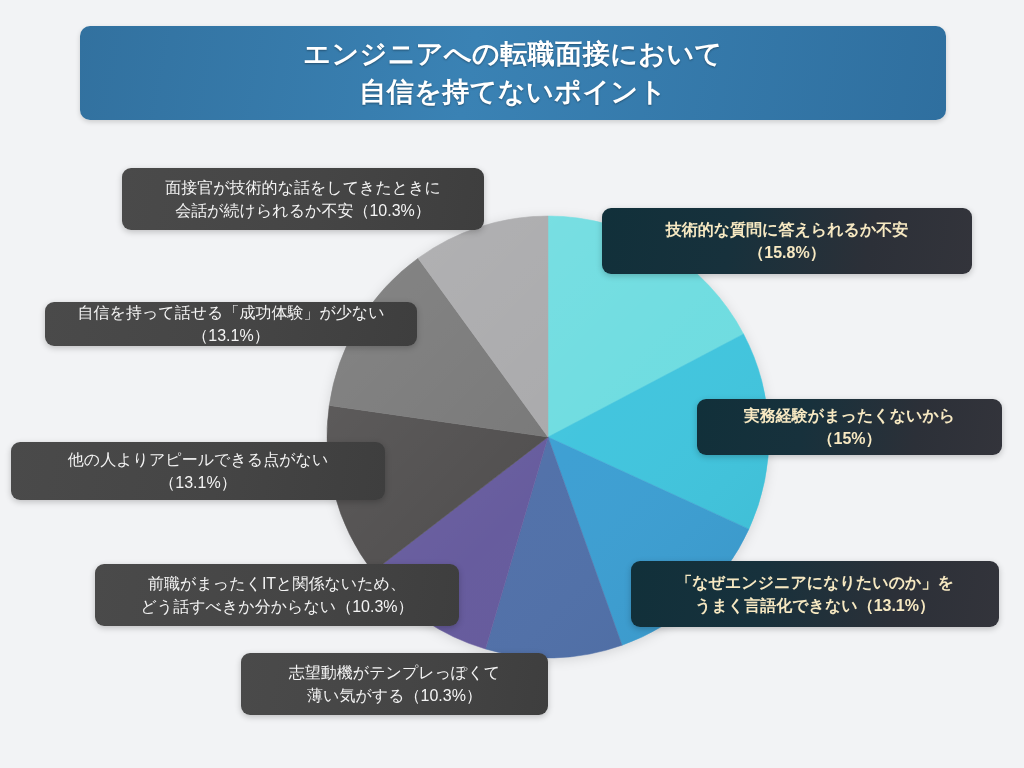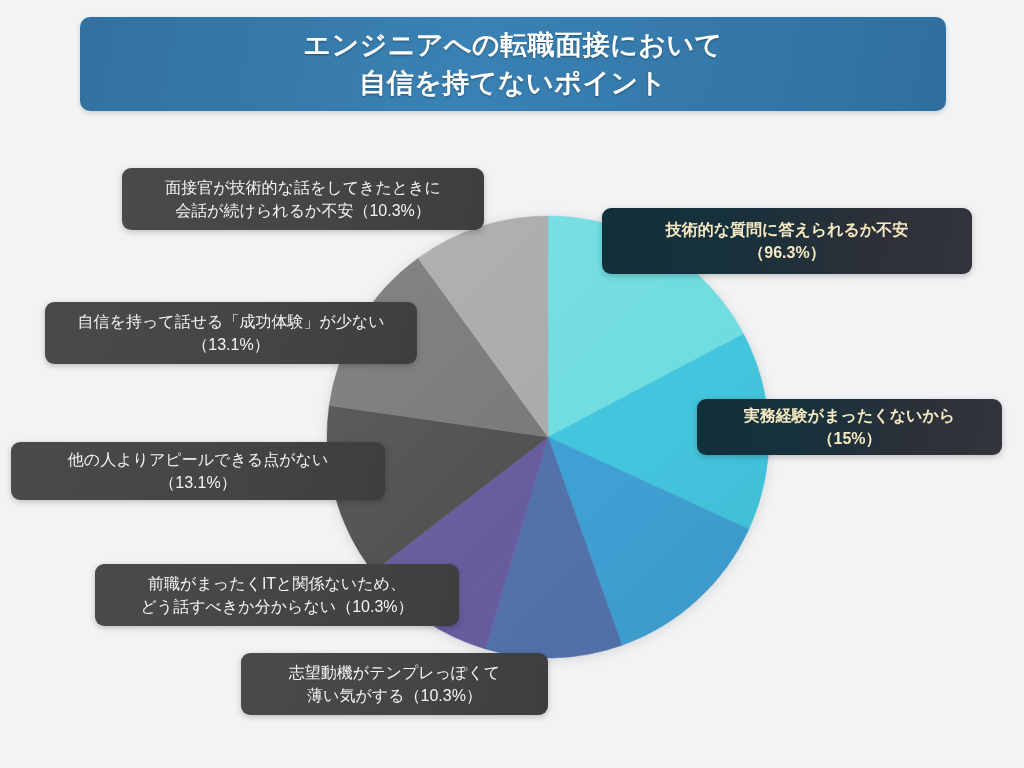--- a/index.html
+++ b/index.html
@@ -6,21 +6,21 @@
   body{
     width:1024px;height:768px;overflow:hidden;
     background:#f2f3f5;
     font-family:"Liberation Sans","DejaVu Sans",sans-serif;
     position:relative;
   }
   #stage{position:absolute;inset:0;width:1024px;height:768px;}
 
   
   .title-banner{
-    position:absolute;left:80px;top:17px;width:866px;height:94px;
+    position:absolute;left:80px;top:26px;width:866px;height:94px;
     border-radius:10px;
     background:linear-gradient(100deg,#2f6ea1 0%,#3178ab 38%,#2e6d9f 72%,#2a6characters 100%);
     background:linear-gradient(100deg,#32719f 0%,#3a82b4 45%,#2f6f9f 100%);
     box-shadow:0 2px 5px rgba(0,0,0,.16);
     display:flex;align-items:center;justify-content:center;
   }
   .title-text{
     color:#ffffff;font-weight:bold;font-size:27px;line-height:1.42;
     text-align:center;letter-spacing:.5px;
     text-shadow:0 1px 2px rgba(0,0,0,.35);
@@ -77,30 +77,32 @@
           <path d="M 222 222 L 159.50 433.98 A 221 221 0 0 1 46.84 356.76 Z" fill="#64599c" stroke="#64599c" stroke-width="0.5"></path>
           <path d="M 222 222 L 46.84 356.76 A 221 221 0 0 1 3.27 190.43 Z" fill="#4e4c4c" stroke="#4e4c4c" stroke-width="0.5"></path>
           <path d="M 222 222 L 3.27 190.43 A 221 221 0 0 1 92.10 43.21 Z" fill="#767676" stroke="#767676" stroke-width="0.5"></path>
           <path d="M 222 222 L 92.10 43.21 A 221 221 0 0 1 222.00 1.00 Z" fill="#a8a8aa" stroke="#a8a8aa" stroke-width="0.5"></path>
         </g>
       <circle cx="222" cy="222" r="221" fill="url(#sheen)" pointer-events="none"></circle>
     </svg>
   </div>
 
   <div class="callout dark" style="left:602px;top:208px;width:370px;height:66px;">技術的な質問に答えられるか不安
-（96.3%）</div>
+（15.8%）</div>
 
   <div class="callout dark" style="left:651px;top:399px;width:305px;height:56px;margin-left:46px;">実務経験がまったくないから
 （15%）</div>
 
+  <div class="callout dark" style="left:631px;top:561px;width:368px;height:66px;">「なぜエンジニアになりたいのか」を
+うまく言語化できない（13.1%）</div>
 
   <div class="callout grey" style="left:122px;top:168px;width:362px;height:62px;">面接官が技術的な話をしてきたときに
 会話が続けられるか不安（10.3%）</div>
 
-  <div class="callout grey" style="left:45px;top:302px;width:372px;height:62px;">自信を持って話せる「成功体験」が少ない
+  <div class="callout grey" style="left:45px;top:302px;width:372px;height:44px;">自信を持って話せる「成功体験」が少ない
 （13.1%）</div>
 
   <div class="callout grey" style="left:11px;top:442px;width:374px;height:58px;">他の人よりアピールできる点がない
 （13.1%）</div>
 
   <div class="callout grey" style="left:66px;top:564px;width:364px;height:62px;margin-left:29px;">前職がまったくITと関係ないため、
 どう話すべきか分からない（10.3%）</div>
 
   <div class="callout grey" style="left:241px;top:653px;width:307px;height:62px;">志望動機がテンプレっぽくて
 薄い気がする（10.3%）</div>

